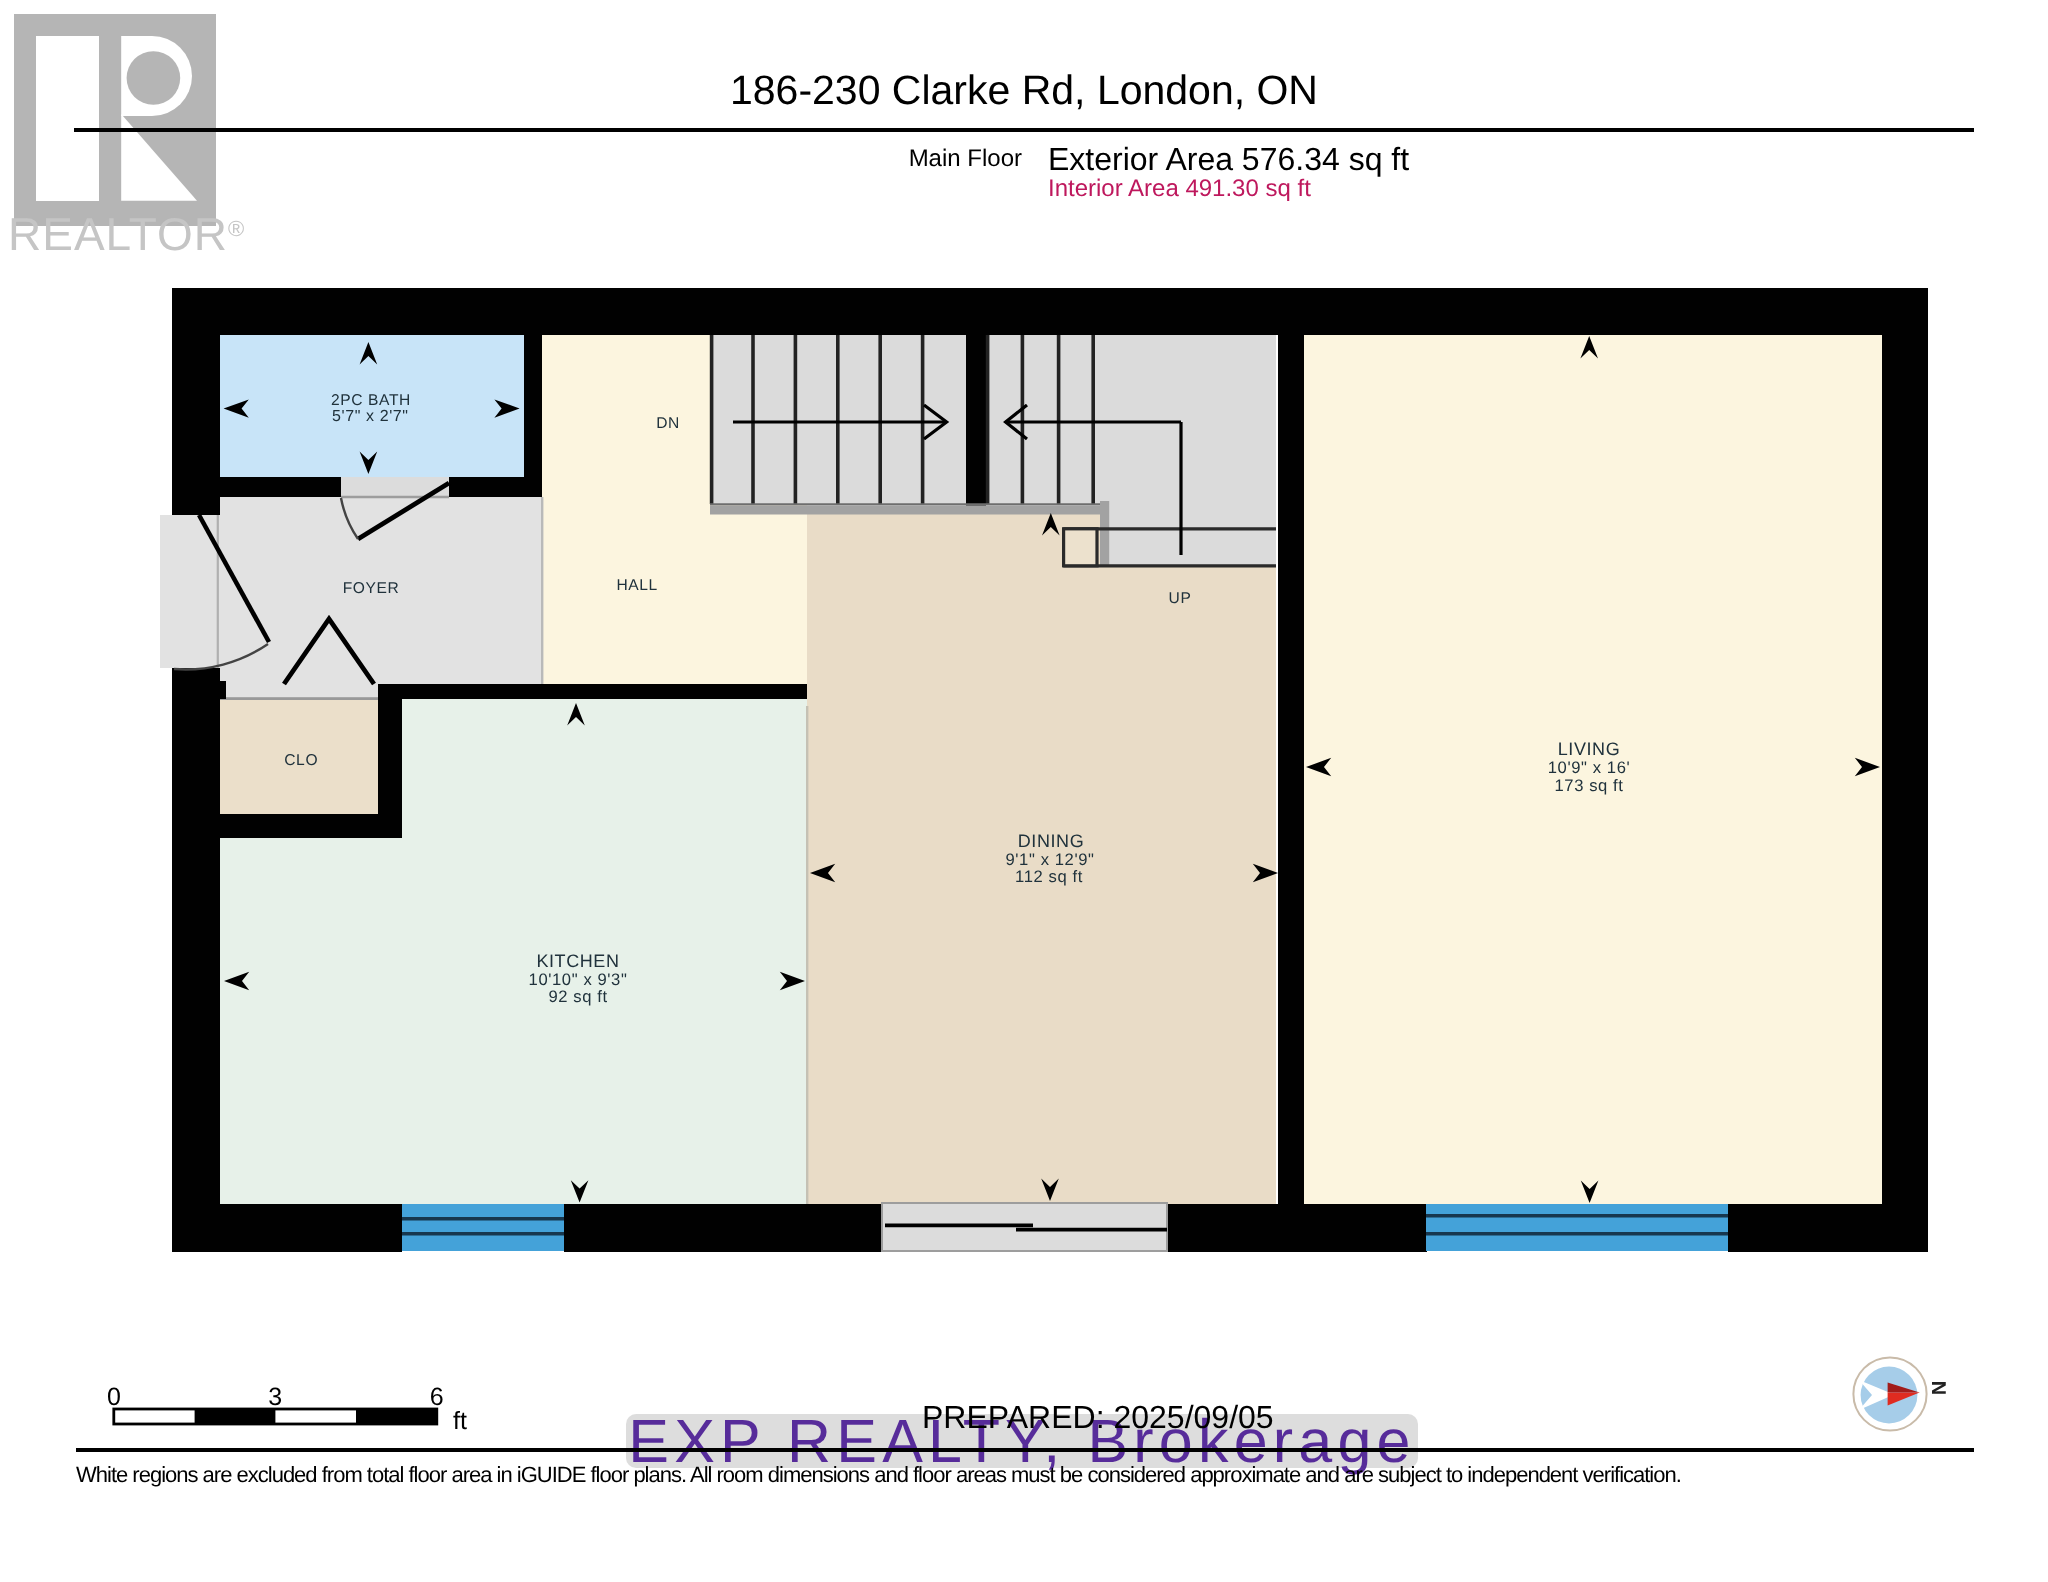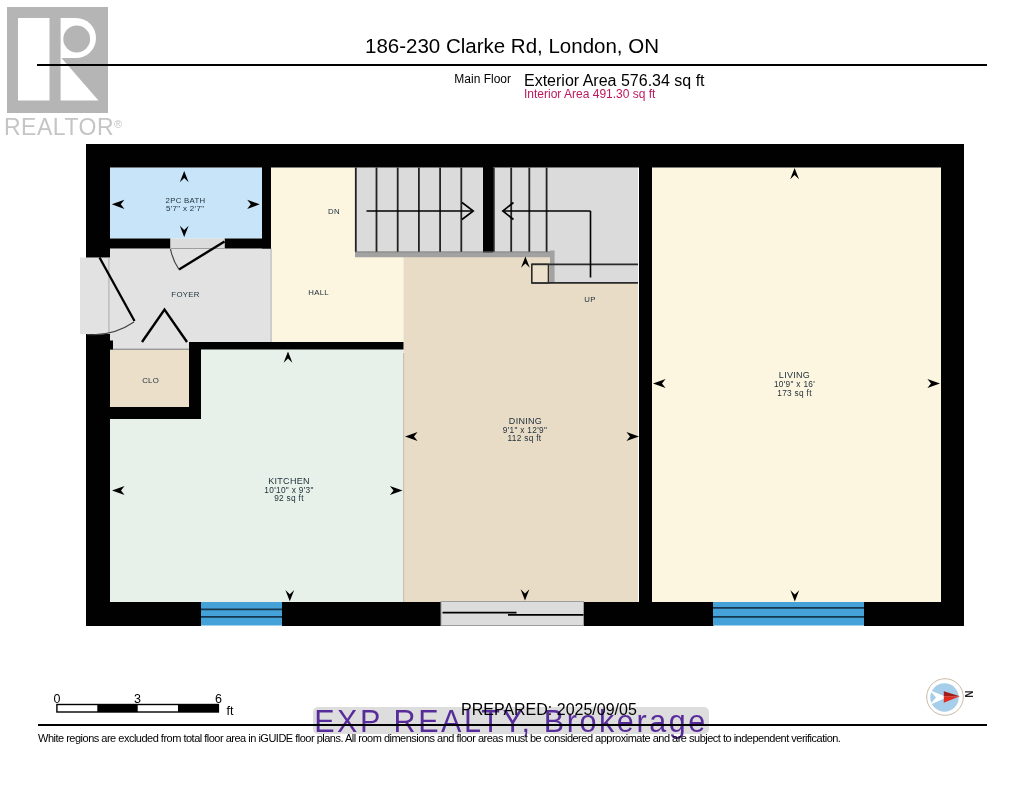--- a/index.html
+++ b/index.html
@@ -12,21 +12,21 @@
 <div class="abs" style="left:7px;top:7px;width:101px;height:106px;">
 <svg width="101" height="106" viewBox="0 0 101 106">
   <rect x="0" y="0" width="101" height="106" fill="#b5b5b5"></rect>
   <rect x="11" y="11" width="31.5" height="82.5" fill="#ffffff"></rect>
   <path d="M53.6,11 L69,11 A 20,20 0 1 1 69,51 L53.6,51 Z" fill="#ffffff"></path>
   <circle cx="69.7" cy="32" r="13.4" fill="#b5b5b5"></circle>
   <path d="M53.6,50 L91.5,93.4 L53.6,93.4 Z" fill="#ffffff"></path>
 </svg>
 </div>
 
-<div class="abs" style="left:4px;top:114px;width:130px;font-size:23px;letter-spacing:0.5px;color:#c5c5c5;">REALTOR<span style="font-size:11px;vertical-align:7px;">®</span></div>
+<div class="abs" style="left:4px;top:104px;width:130px;font-size:23px;letter-spacing:0.5px;color:#c5c5c5;">REALTOR<span style="font-size:11px;vertical-align:7px;">®</span></div>
 
 <div class="abs" style="left:0;top:34px;width:1024px;text-align:center;font-size:20.5px;font-weight:normal;color:#000;">186-230 Clarke Rd, London, ON</div>
 
 <div class="abs" style="left:37px;top:64px;width:950px;height:2px;background:#000;"></div>
 
 <div class="abs" style="left:0px;top:72px;width:511px;text-align:right;font-size:12px;font-weight:normal;color:#000;">Main Floor</div>
 
 <div class="abs" style="left:524px;top:72px;font-size:16px;color:#000;text-align:center;">Exterior Area 576.34 sq ft</div>
 
 <div class="abs" style="left:524px;top:87px;font-size:12px;color:#be185d;">Interior Area 491.30 sq ft</div>

